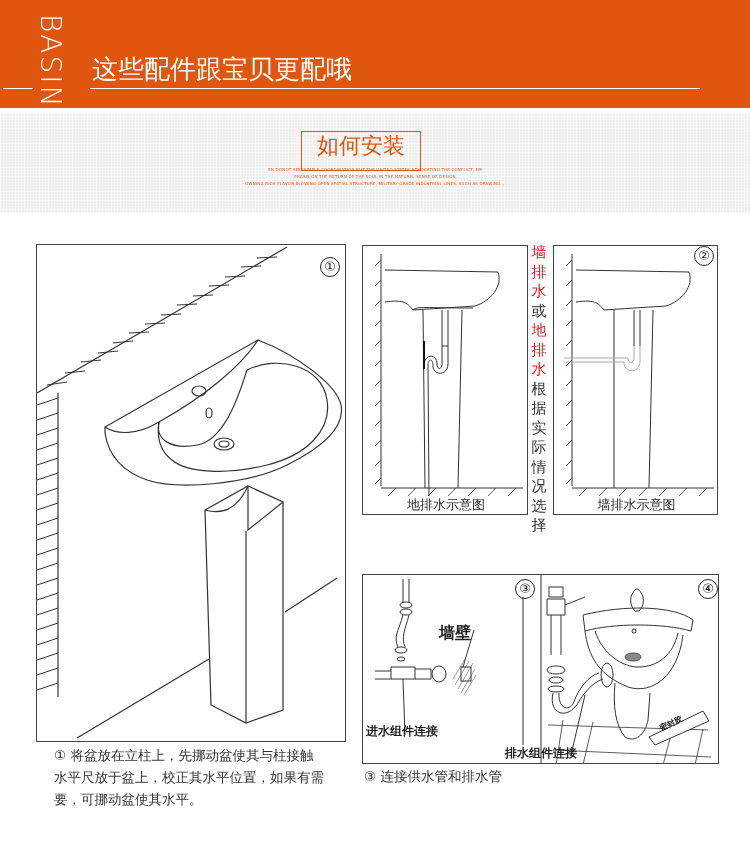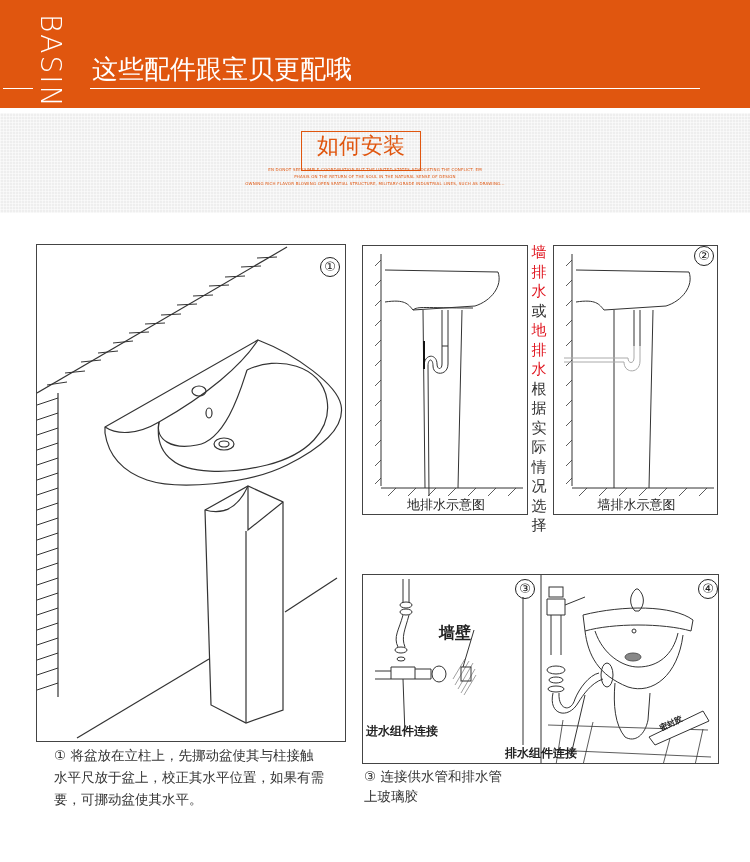--- a/index.html
+++ b/index.html
@@ -276,14 +276,13 @@
   <div class="num" style="left:152px;top:4px;">③</div>
   <div class="num" style="left:335px;top:4px;">④</div>
   <div style="position:absolute;left:76px;top:48px;font-size:16px;font-weight:bold;color:#222;">墙壁</div>
   <div style="position:absolute;left:3px;top:148px;font-size:12px;font-weight:bold;color:#222;">进水组件连接</div>
   <div style="position:absolute;left:103px;top:170px;font-size:12px;font-weight:bold;color:#222;margin-left:39px;">排水组件连接</div>
   <div style="position:absolute;left:296px;top:143px;font-size:8px;font-weight:bold;color:#222;transform:rotate(-25deg);">密封胶</div>
 </div>
 
 <div class="desc" style="left:364px;top:766px;width:380px;line-height:20px;">
   <div>③ 连接供水管和排水管</div>
-  <div>上玻璃胶</div>
 </div>
 
 </body></html>

